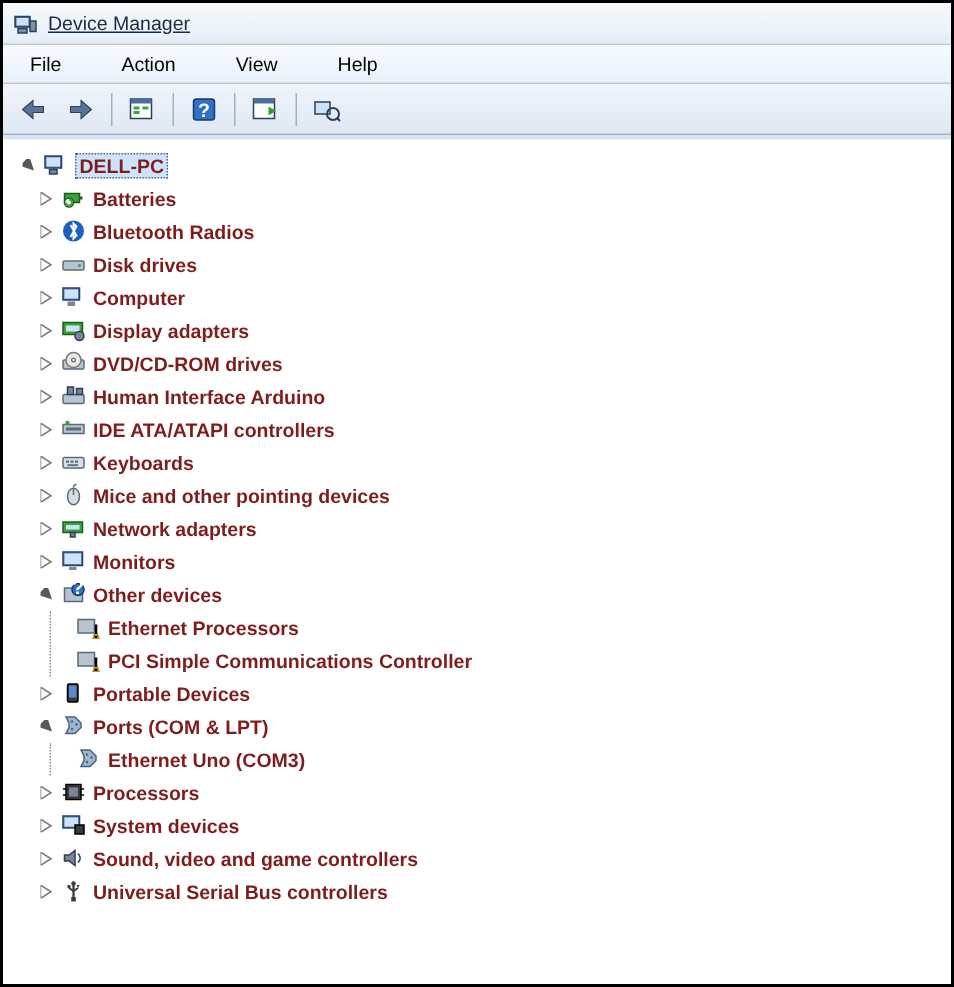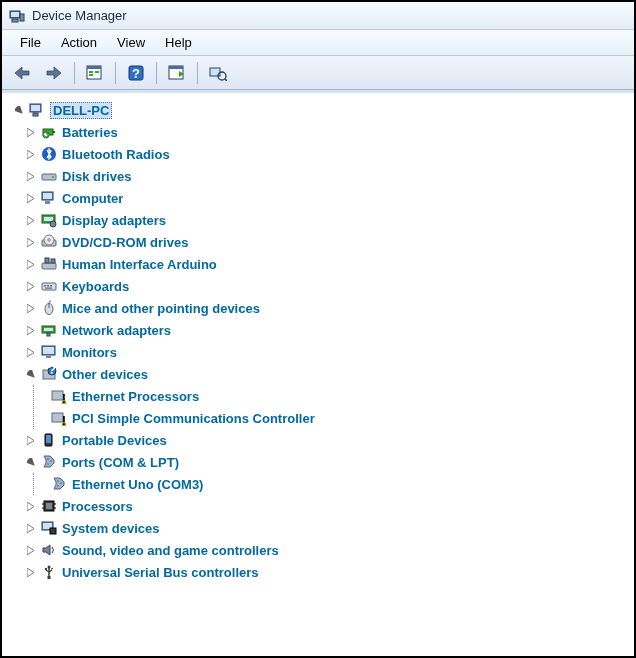--- a/index.html
+++ b/index.html
@@ -1,34 +1,34 @@
 <!DOCTYPE html>
 <html><head>
 <meta charset="utf-8">
 <style>
 *{box-sizing:border-box;margin:0;padding:0;font-family:"Segoe UI",Tahoma,sans-serif;font-size:13px;}
 body{background:#fff;}
 .window{width:636px;height:658px;border:2px solid #000;background:#fff;display:flex;flex-direction:column;overflow:hidden;}
 .titlebar{height:28px;background:linear-gradient(#f7fbff,#e4edf7);display:flex;align-items:center;padding:0 6px;border-bottom:1px solid #c0cad6;}
 .titlebar .ticon{width:18px;height:18px;margin-right:6px;display:flex;align-items:center;justify-content:center;}
-.titlebar .title{color:#1a2b44;}
-.menubar{height:26px;background:linear-gradient(#f7fbff,#e8f1fb);display:flex;align-items:center;padding:0 8px;border-bottom:1px solid #b9c7d6;gap:0;}
+.titlebar .title{color:#1a2b44;text-decoration:underline;}
+.menubar{height:26px;background:linear-gradient(#f7fbff,#e8f1fb);display:flex;align-items:center;padding:0 8px;border-bottom:1px solid #b9c7d6;gap:20px;}
 .menubar .mitem{padding:2px 10px;cursor:default;}
 .toolbar{height:34px;background:linear-gradient(#f1f5fb,#dde7f3);display:flex;align-items:center;padding:0 6px;border-bottom:1px solid #9db2c8;gap:4px;}
 .tbtn{width:28px;height:26px;display:flex;align-items:center;justify-content:center;border:1px solid transparent;border-radius:2px;}
 .tsep{width:1px;height:22px;background:#9db2c8;margin:0 2px;}
 .content{flex:1;overflow:auto;padding:6px 4px;background:#fff;border-top:3px solid #d9e2ee;}
 ul.tree{list-style:none;padding-left:0;}
 ul.tree ul{list-style:none;padding-left:0;}
 li.node{position:relative;}
 .row{display:flex;align-items:center;height:22px;white-space:nowrap;}
 .expander{width:14px;height:14px;display:flex;align-items:center;justify-content:center;margin-right:2px;flex-shrink:0;color:#6b6b6b;font-size:9px;}
 .expander.blank{visibility:hidden;}
 .nicon{width:18px;height:18px;margin-right:4px;flex-shrink:0;display:flex;align-items:center;justify-content:center;}
-.label{color:#0369a1;font-weight:600;}
+.label{color:#7f1d1d;font-weight:600;}
 .selected>.row .label{background:#cfe3f8;border:1px dotted #4a6d9b;padding:0 2px;}
 .child-indent{margin-left:18px;}
 .dots{border-left:1px dotted #8a8a8a;margin-left:9px;padding-left:8px;}
 svg{display:block;}
 </style>
 </head>
 <body>
 
 <div class="window">
 
@@ -225,20 +225,37 @@
                   </svg>
                 </span>
                 <span class="nicon">
                   <svg width="16" height="16" viewBox="0 0 16 16">
                     <rect x="1" y="7" width="14" height="6" rx="1" fill="#b7c3cf" stroke="#5a6b7d"></rect>
                     <rect x="4" y="2" width="4" height="5" fill="#7a8697" stroke="#2b3f5b"></rect>
                     <rect x="10" y="3" width="4" height="4" fill="#7a8697" stroke="#2b3f5b"></rect>
                   </svg>
                 </span>
                 <span class="label">Human Interface Arduino</span>
+              </div>
+            </li>
+          <li class="node">
+              <div class="row">
+                <span class="expander">
+                  <svg width="9" height="9" viewBox="0 0 9 9">
+                    <path d="M0 0 L7 4.5 L0 9 Z" fill="none" stroke="#7a7a7a"></path>
+                  </svg>
+                </span>
+                <span class="nicon">
+                  <svg width="16" height="16" viewBox="0 0 16 16">
+                    <rect x="1" y="5" width="14" height="6" fill="#b7c3cf" stroke="#5a6b7d"></rect>
+                    <rect x="3" y="7" width="10" height="2" fill="#5a6b7d"></rect>
+                    <circle cx="4" cy="4" r="1.5" fill="#3aa23a"></circle>
+                  </svg>
+                </span>
+                <span class="label">IDE ATA/ATAPI controllers</span>
               </div>
             </li>
           <li class="node">
               <div class="row">
                 <span class="expander">
                   <svg width="9" height="9" viewBox="0 0 9 9">
                     <path d="M0 0 L7 4.5 L0 9 Z" fill="none" stroke="#7a7a7a"></path>
                   </svg>
                 </span>
                 <span class="nicon">

